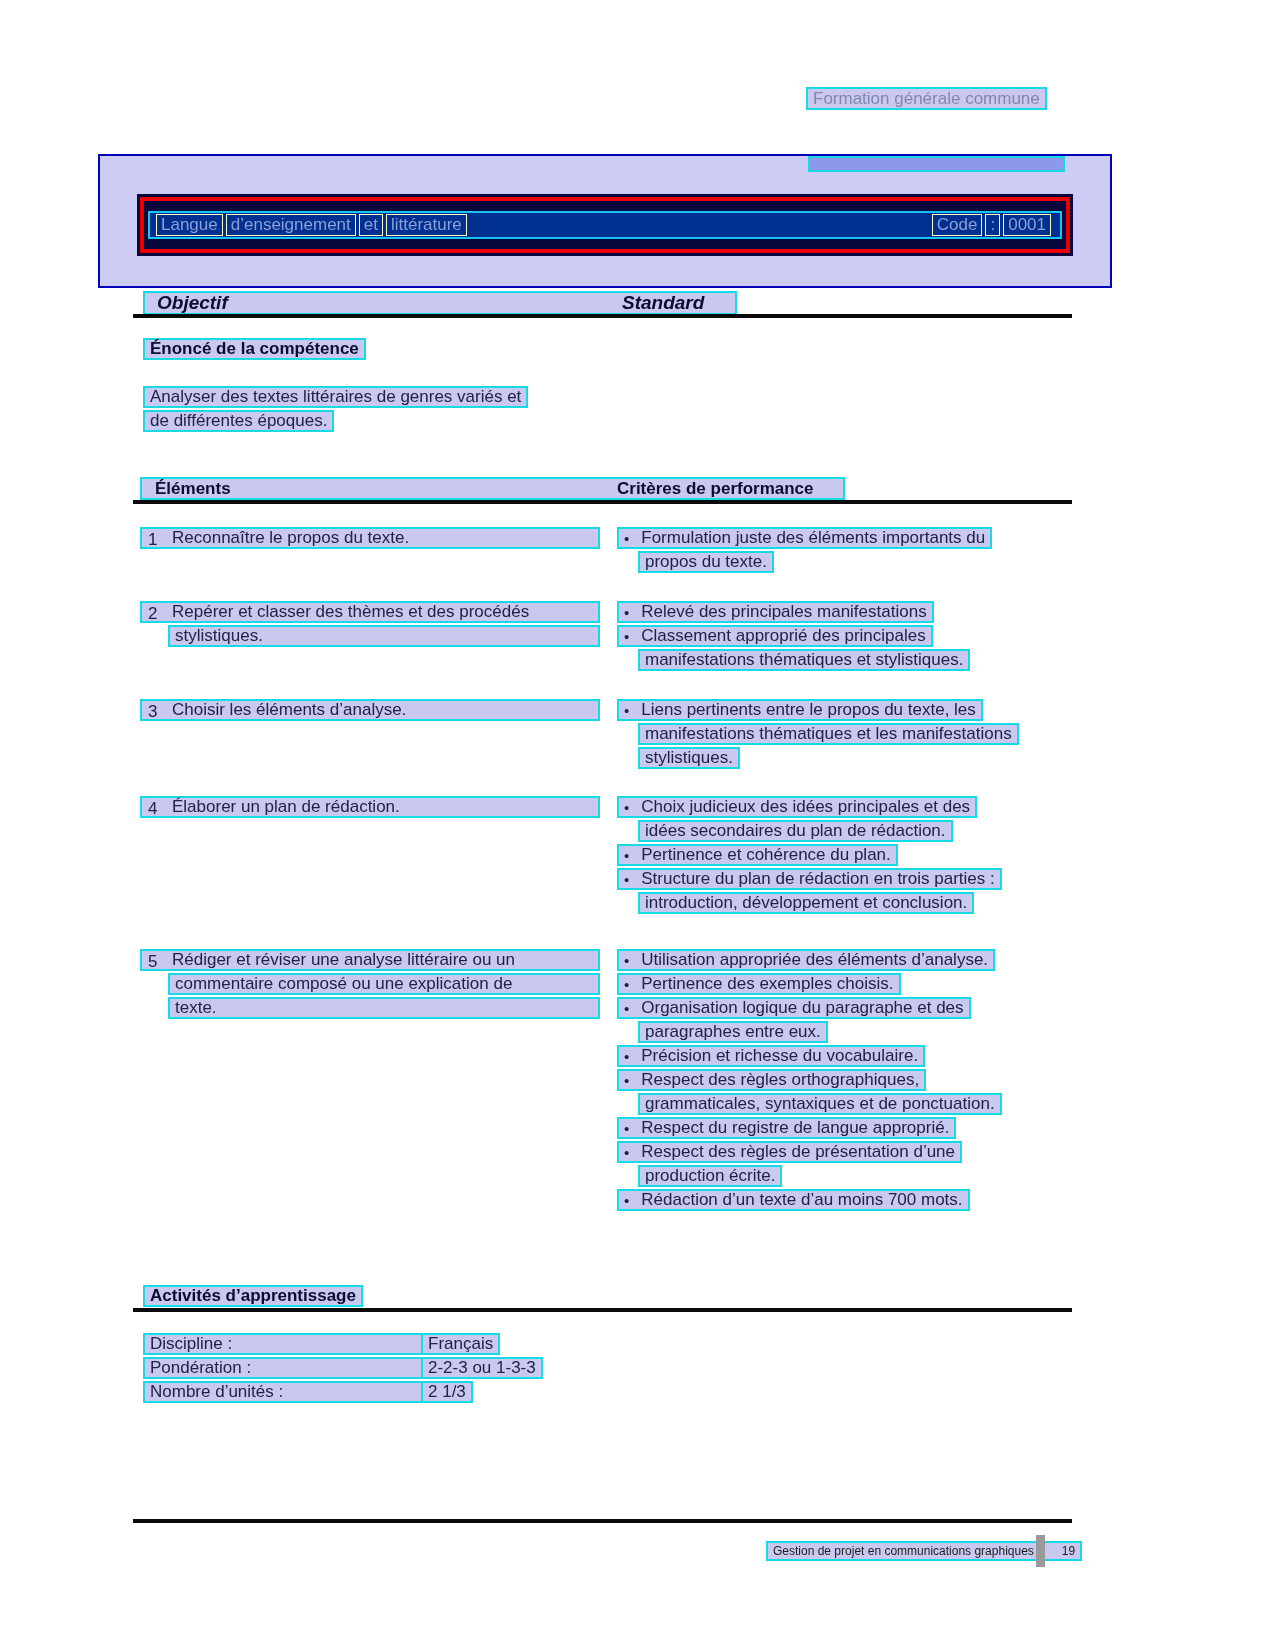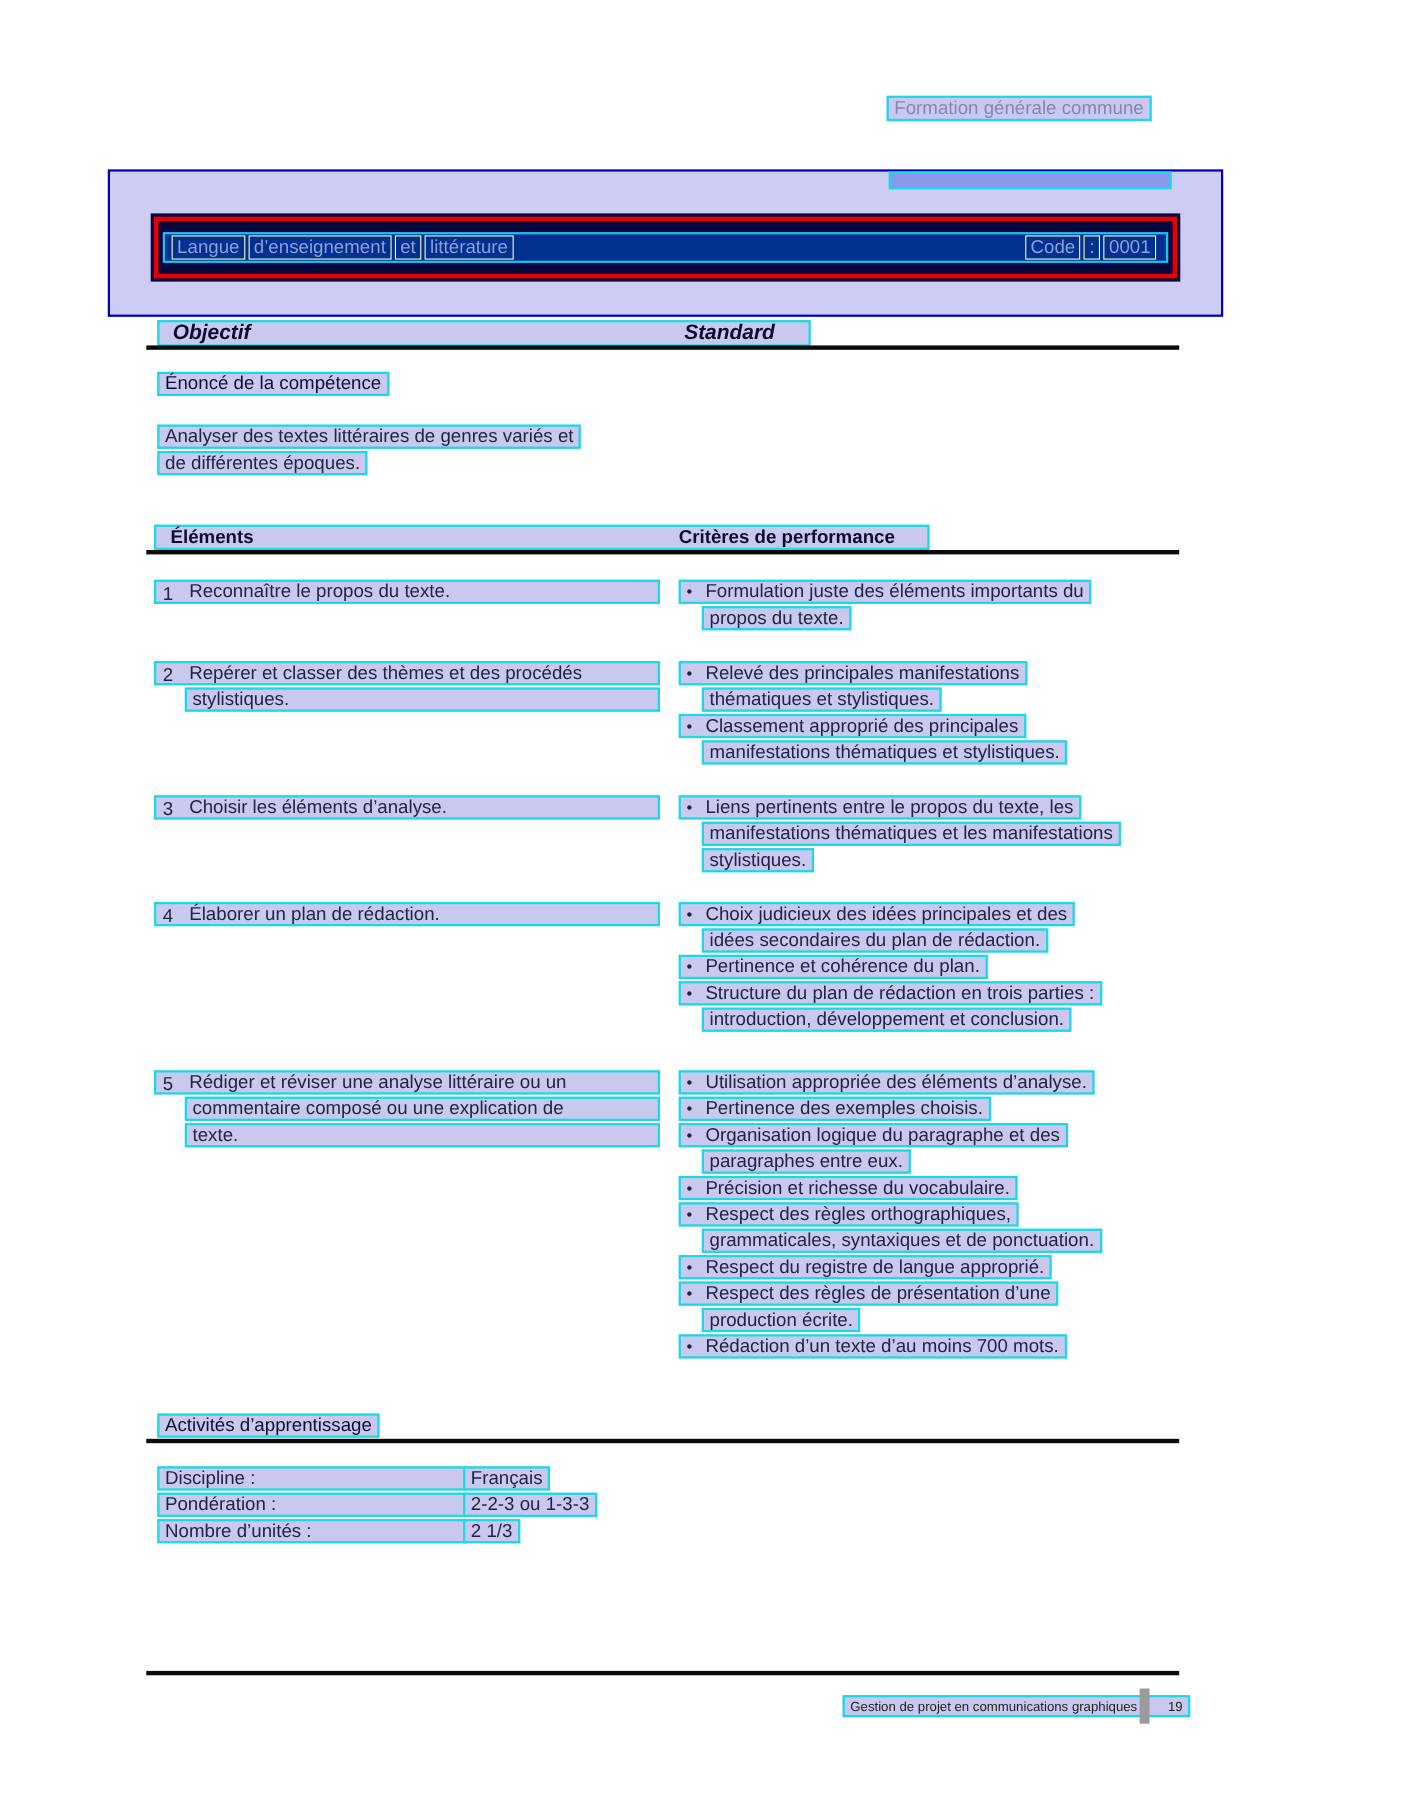--- a/index.html
+++ b/index.html
@@ -30,21 +30,21 @@
   .banner{position:absolute;left:37px;top:38px;width:936px;height:62px;background:var(--banner-bg);padding:3px;}
   .banner-red{width:100%;height:100%;border:4px solid var(--banner-red);background:var(--banner-bg);display:flex;align-items:center;padding:0 4px;}
   .banner-strip{flex:1;height:28px;background:var(--banner-strip);border:2px solid #17c3ef;display:flex;justify-content:space-between;align-items:center;padding:0 6px;color:var(--banner-text);font-size:17px;}
   .bgroup{display:inline-flex;align-items:center;}
   .bword{border:1px solid #fef9c3;padding:0 4px;margin-right:3px;white-space:nowrap;}
   
   .os-band{left:143px;top:291px;width:594px;height:24px;position:absolute;}
   .os-band .hl{width:100%;height:24px;position:relative;font-weight:bold;font-style:italic;font-size:19px;color:var(--ink-bold);}
   .os-standard{position:absolute;left:477px;top:0;display:inline-flex;align-items:center;height:20px;text-align:center;}
   
-  .bold-head .hl{font-weight:normal;color:var(--ink-bold);}
+  .bold-head .hl{font-weight:bold;color:var(--ink-bold);}
   
   .th-band{left:140px;top:477px;width:705px;height:23px;position:absolute;}
   .th-band .hl{width:100%;height:23px;position:relative;font-weight:bold;color:var(--ink-bold);}
   .th-right{position:absolute;left:475px;top:0;display:inline-flex;align-items:center;height:19px;}
   
   .rows{position:absolute;left:133px;top:527px;width:939px;}
   .row{display:flex;margin-bottom:26px;}
   .row:nth-child(3){margin-bottom:25px;}
   .row:nth-child(4){margin-bottom:33px;}
   .row-left{width:484px;}
@@ -142,21 +142,20 @@
               <span class="num">2</span>
               <span class="itemtext">Repérer et classer des thèmes et des procédés</span>
             </span></div>
           <div class="line"><span class="hl left-cont">stylistiques.</span></div>
         </div>
         <div class="row-right">
           <div class="line"><span class="hl crit">
               <span class="bullet">•</span>
               <span>Relevé des principales manifestations</span>
             </span></div>
-          <div class="line"><span class="hl crit-cont">thématiques et stylistiques.</span></div>
           <div class="line"><span class="hl crit">
               <span class="bullet">•</span>
               <span>Classement approprié des principales</span>
             </span></div>
           <div class="line"><span class="hl crit-cont">manifestations thématiques et stylistiques.</span></div>
         </div>
       </div>
       <div class="row">
         <div class="row-left">
           <div class="line"><span class="hl left-band">

